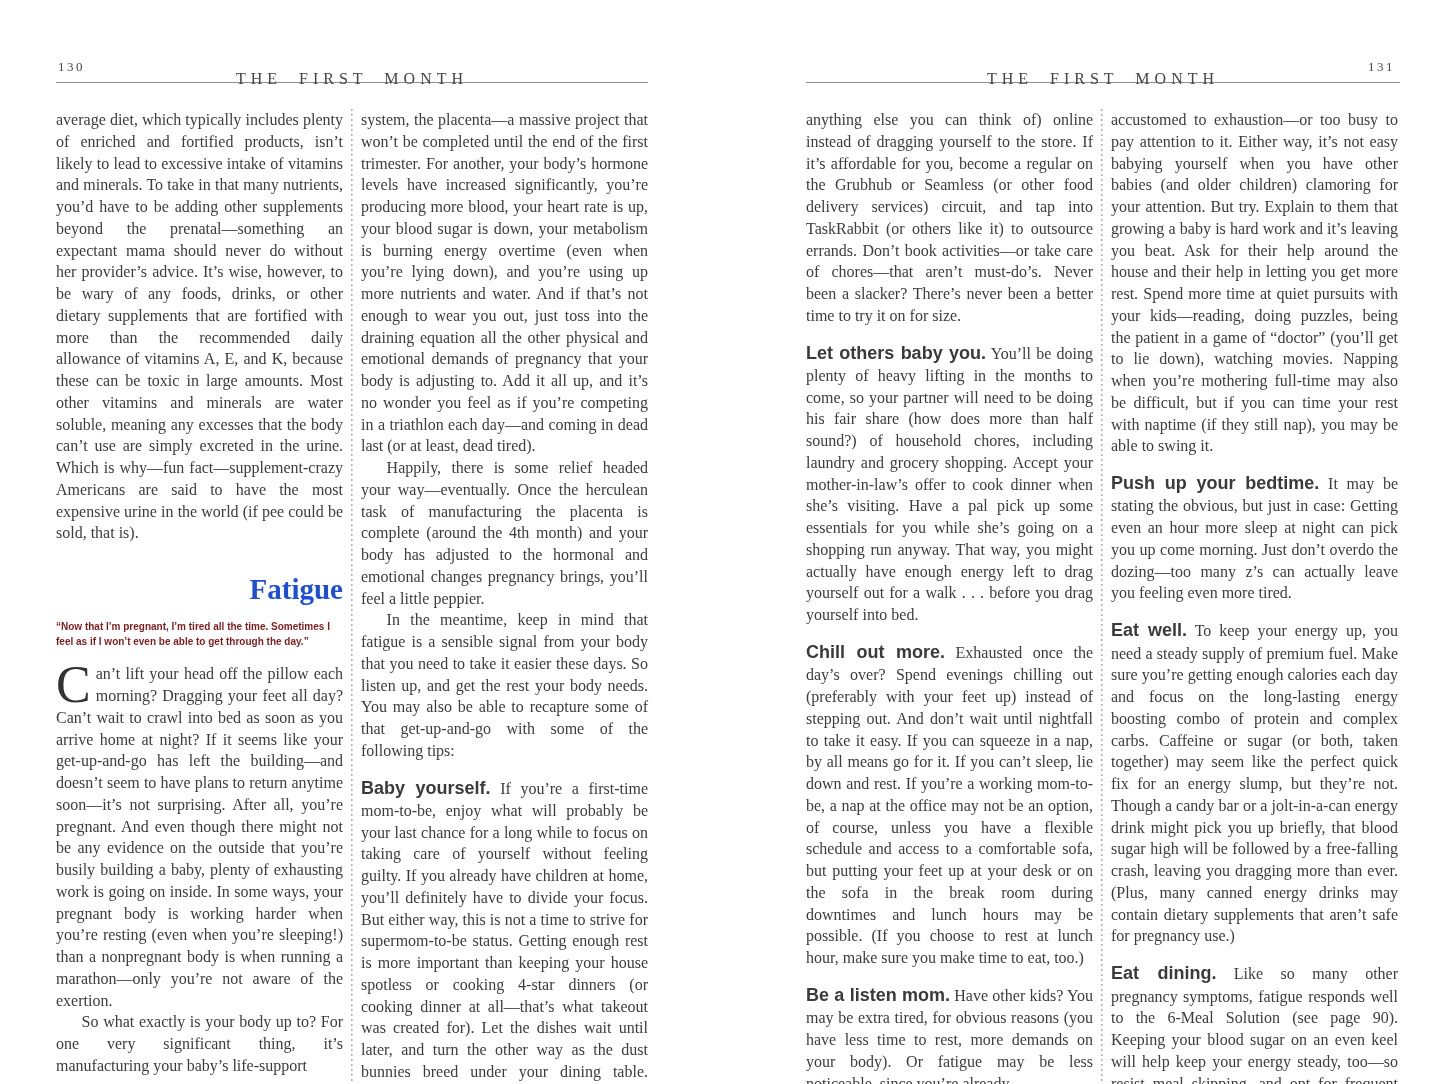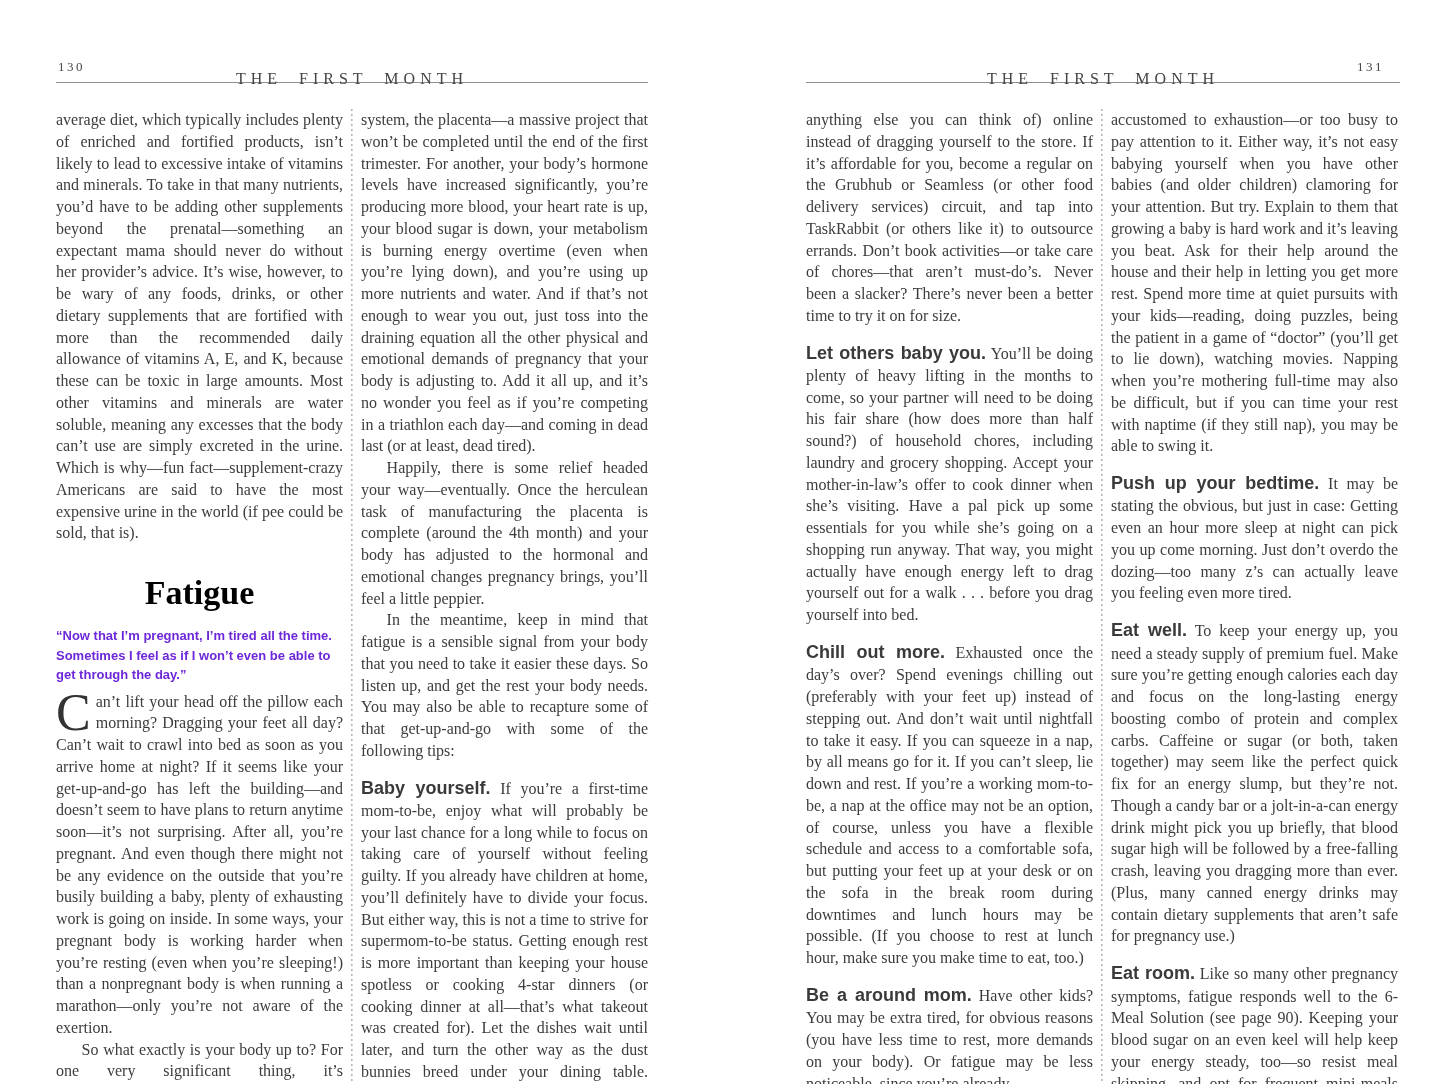--- a/index.html
+++ b/index.html
@@ -15,44 +15,44 @@
   .page-right{left:806px;width:594px;}
 
   .head{position:relative;margin-top:58px;height:24px;border-bottom:1.5px solid #8f8f8f;}
   .head .title{
     position:absolute;left:0;right:0;top:12px;
     text-align:center;
     font-size:16px;letter-spacing:5px;word-spacing:8px;color:#454545;
   }
   .head .pnum{position:absolute;top:1px;font-size:13px;letter-spacing:2.5px;color:#454545;}
   .page-left .pnum{left:2px;}
-  .page-right .pnum{right:16px;}
+  .page-right .pnum{right:5px;}
 
   .cols{display:flex;margin-top:26px;}
   .col{width:287px;text-align:justify;font-size:16px;line-height:1.36;}
   .divider{
     width:18px;flex:0 0 18px;
     background-image:repeating-linear-gradient(to bottom,#b4b4b4 0px,#b4b4b4 1.6px,transparent 1.6px,transparent 5px);
     background-size:1.6px 100%;
     background-repeat:no-repeat;
     background-position:center top;
   }
 
   p{margin:0;text-indent:1.6em;}
   p.noindent{text-indent:0;}
 
   .section-heading{
-    font-size:34px;font-weight:600;color:#000000;
-    margin:26px 0 10px;text-indent:0;text-align:center;
+    font-size:29px;font-weight:600;color:#1d4ed8;
+    margin:26px 0 10px;text-indent:0;text-align:right;
     font-family:"Liberation Serif", serif;
   }
   .quote{
     font-family:"Liberation Sans", sans-serif;
-    font-weight:bold;font-size:13px;line-height:1.5;
-    color:#6d28d9;margin:4px 0 6px;text-indent:0;text-align:left;
+    font-weight:bold;font-size:10px;line-height:1.5;
+    color:#7f1d1d;margin:4px 0 14px;text-indent:0;text-align:left;
   }
   .dropcap{
     float:left;
     font-size:52px;line-height:40px;
     padding:2px 5px 0 0;
     color:#333;
   }
   .tip{margin-top:14px;text-indent:0;}
   .tip-lead{
     font-family:"Liberation Sans", sans-serif;
@@ -88,23 +88,23 @@
 <div class="page page-right">
   <div class="head">
     <span class="title">THE FIRST MONTH</span>
     <span class="pnum">131</span>
   </div>
   <div class="cols">
     <div class="col">
       <p class="noindent">anything else you can think of) online instead of dragging yourself to the store. If it’s affordable for you, become a regular on the Grubhub or Seamless (or other food delivery services) circuit, and tap into TaskRabbit (or others like it) to outsource errands. Don’t book activities—or take care of chores—that aren’t must-do’s. Never been a slacker? There’s never been a better time to try it on for size.</p>
       <p class="tip"><span class="tip-lead">Let others baby you.</span> <span>You’ll be doing plenty of heavy lifting in the months to come, so your partner will need to be doing his fair share (how does more than half sound?) of household chores, including laundry and grocery shopping. Accept your mother-in-law’s offer to cook dinner when she’s visiting. Have a pal pick up some essentials for you while she’s going on a shopping run anyway. That way, you might actually have enough energy left to drag yourself out for a walk . . . before you drag yourself into bed.</span></p>
       <p class="tip"><span class="tip-lead">Chill out more.</span> <span>Exhausted once the day’s over? Spend evenings chilling out (preferably with your feet up) instead of stepping out. And don’t wait until nightfall to take it easy. If you can squeeze in a nap, by all means go for it. If you can’t sleep, lie down and rest. If you’re a working mom-to-be, a nap at the office may not be an option, of course, unless you have a flexible schedule and access to a comfortable sofa, but putting your feet up at your desk or on the sofa in the break room during downtimes and lunch hours may be possible. (If you choose to rest at lunch hour, make sure you make time to eat, too.)</span></p>
-      <p class="tip"><span class="tip-lead">Be a around mom.</span> <span>Have other kids? You may be extra tired, for obvious reasons (you have less time to rest, more demands on your body). Or fatigue may be less noticeable, since you’re already</span></p>
+      <p class="tip"><span class="tip-lead">Be a listen mom.</span> <span>Have other kids? You may be extra tired, for obvious reasons (you have less time to rest, more demands on your body). Or fatigue may be less noticeable, since you’re already</span></p>
     </div>
     <div class="divider"></div>
     <div class="col">
       <p class="noindent">accustomed to exhaustion—or too busy to pay attention to it. Either way, it’s not easy babying yourself when you have other babies (and older children) clamoring for your attention. But try. Explain to them that growing a baby is hard work and it’s leaving you beat. Ask for their help around the house and their help in letting you get more rest. Spend more time at quiet pursuits with your kids—reading, doing puzzles, being the patient in a game of “doctor” (you’ll get to lie down), watching movies. Napping when you’re mothering full-time may also be difficult, but if you can time your rest with naptime (if they still nap), you may be able to swing it.</p>
       <p class="tip"><span class="tip-lead">Push up your bedtime.</span> <span>It may be stating the obvious, but just in case: Getting even an hour more sleep at night can pick you up come morning. Just don’t overdo the dozing—too many z’s can actually leave you feeling even more tired.</span></p>
       <p class="tip"><span class="tip-lead">Eat well.</span> <span>To keep your energy up, you need a steady supply of premium fuel. Make sure you’re getting enough calories each day and focus on the long-lasting energy boosting combo of protein and complex carbs. Caffeine or sugar (or both, taken together) may seem like the perfect quick fix for an energy slump, but they’re not. Though a candy bar or a jolt-in-a-can energy drink might pick you up briefly, that blood sugar high will be followed by a free-falling crash, leaving you dragging more than ever. (Plus, many canned energy drinks may contain dietary supplements that aren’t safe for pregnancy use.)</span></p>
-      <p class="tip"><span class="tip-lead">Eat room.</span> <span>Like so many other pregnancy symptoms, fatigue responds well to the 6-Meal Solution (see page 90). Keeping your blood sugar on an even keel will help keep your energy steady, too—so resist meal skipping, and opt for frequent mini-meals and snacks.</span></p>
+      <p class="tip"><span class="tip-lead">Eat dining.</span> <span>Like so many other pregnancy symptoms, fatigue responds well to the 6-Meal Solution (see page 90). Keeping your blood sugar on an even keel will help keep your energy steady, too—so resist meal skipping, and opt for frequent mini-meals and snacks.</span></p>
     </div>
   </div>
 </div>
 
 </body></html>

